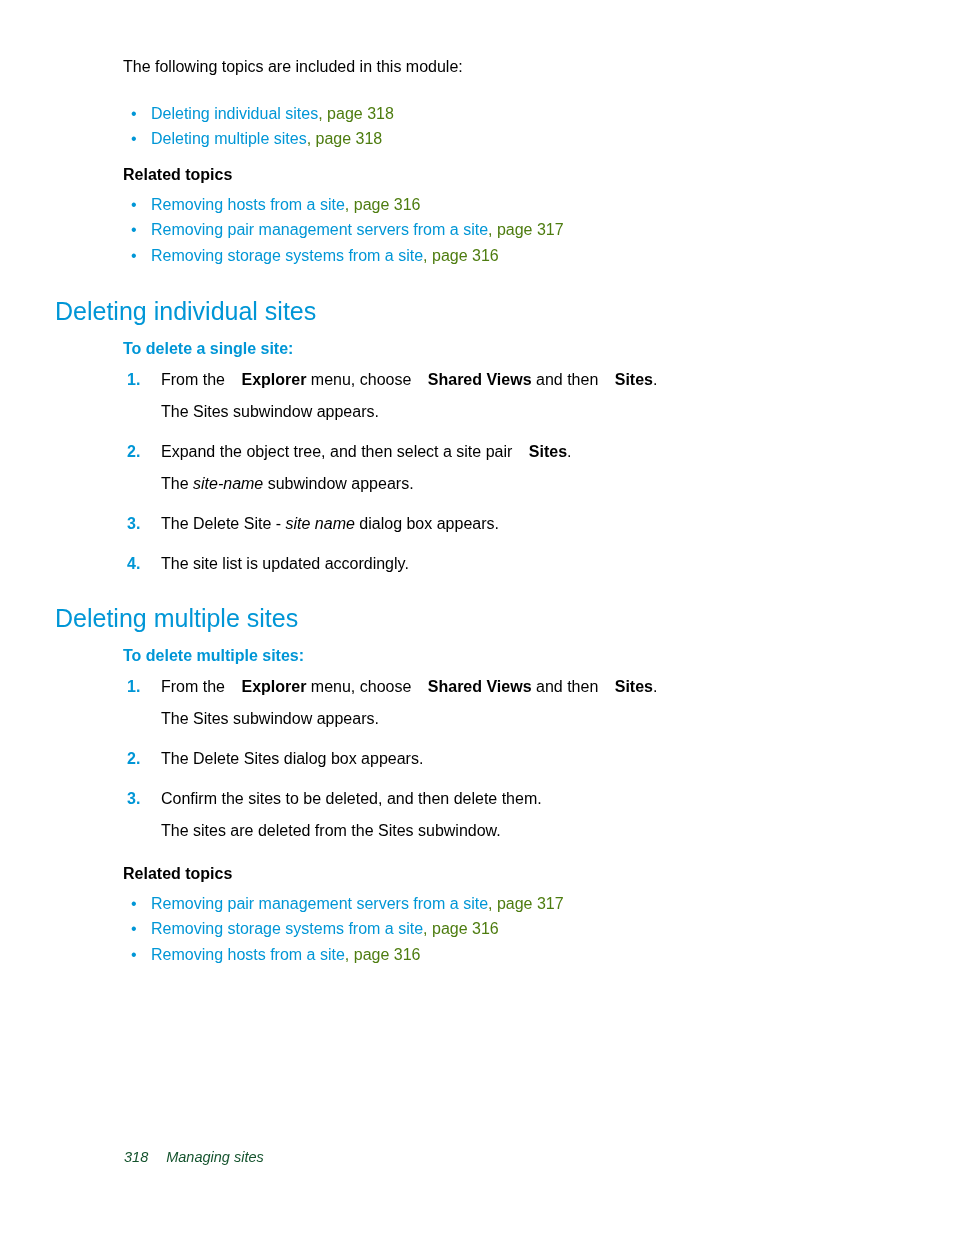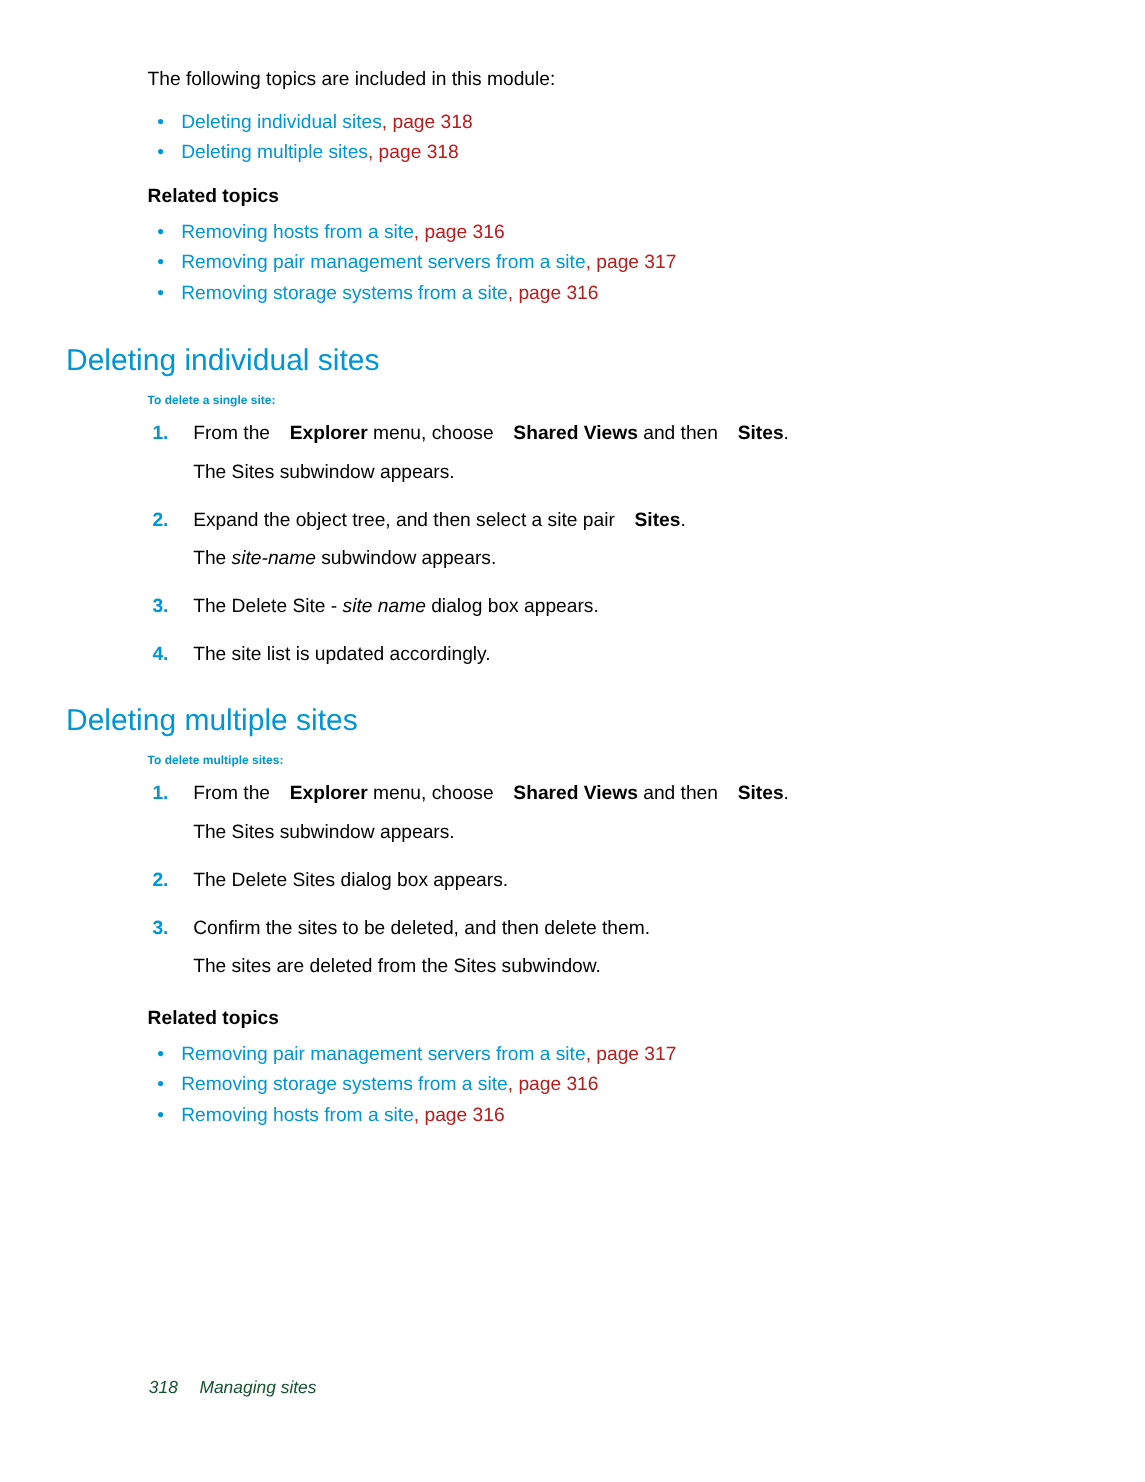--- a/index.html
+++ b/index.html
@@ -15,49 +15,49 @@
   .page {
     position: absolute;
     left: 55px;
     top: 56px;
     width: 840px;
   }
   .intro-block { margin-left: 68px; }
   .body-text {
     font-size: 16px;
     line-height: 1.35;
-    margin: 0 0 12px 0;
+    margin: 0 0 23px 0;
   }
   ul.bullets {
     list-style: none;
     margin: 0 0 14px 0;
     padding: 0 0 0 28px;
   }
   ul.bullets li {
     position: relative;
     font-size: 16px;
     line-height: 1.6;
     padding-left: 0;
   }
   ul.bullets li::before {
     content: "•";
     position: absolute;
     left: -20px;
     top: 0;
     color: #0096d6;
   }
   .link { color: #0096d6; }
-  .plain { color: #b91c1c; }
+  .plain { color: #4d7c0f; }
   .sub-heading {
     font-size: 16px;
     font-weight: bold;
     margin: 4px 0 8px 0;
   }
   .blue-sub-heading {
-    font-size: 10px;
+    font-size: 16px;
     font-weight: bold;
     color: #0096d6;
     margin: 2px 0 10px 0;
   }
   h2.section-title {
     font-size: 25px;
     font-weight: normal;
     color: #0096d6;
     margin: 28px 0 14px 0;
   }

